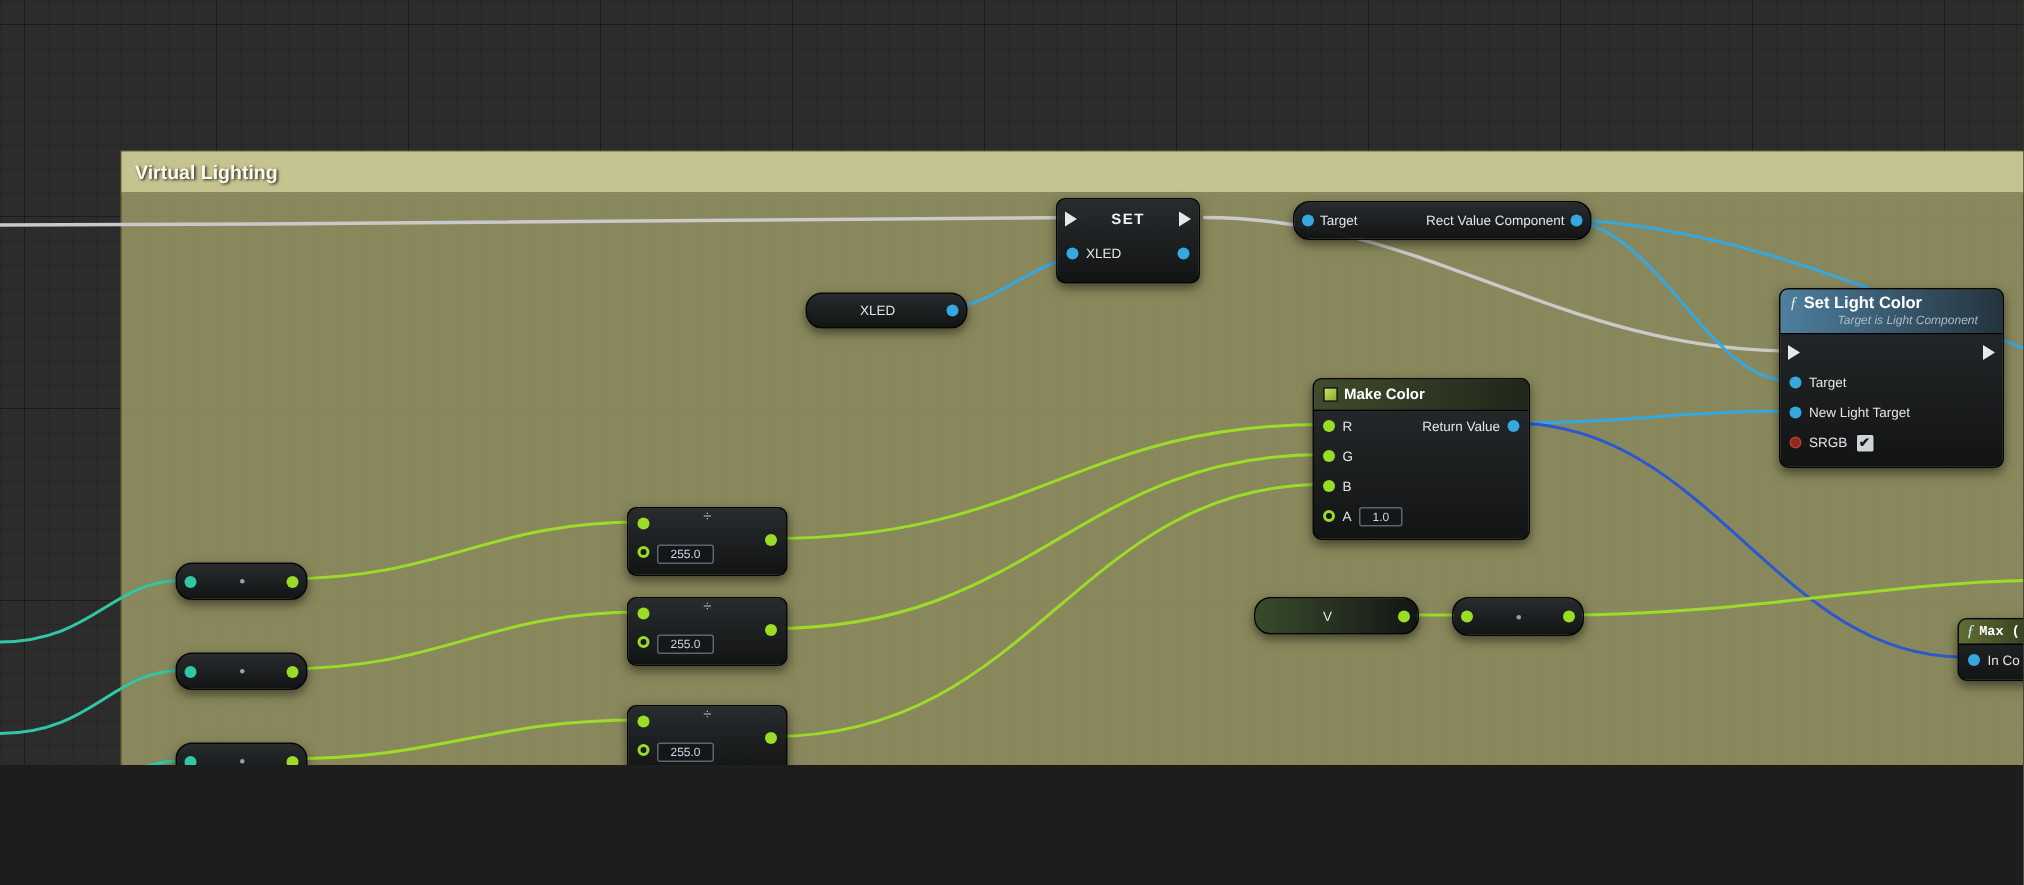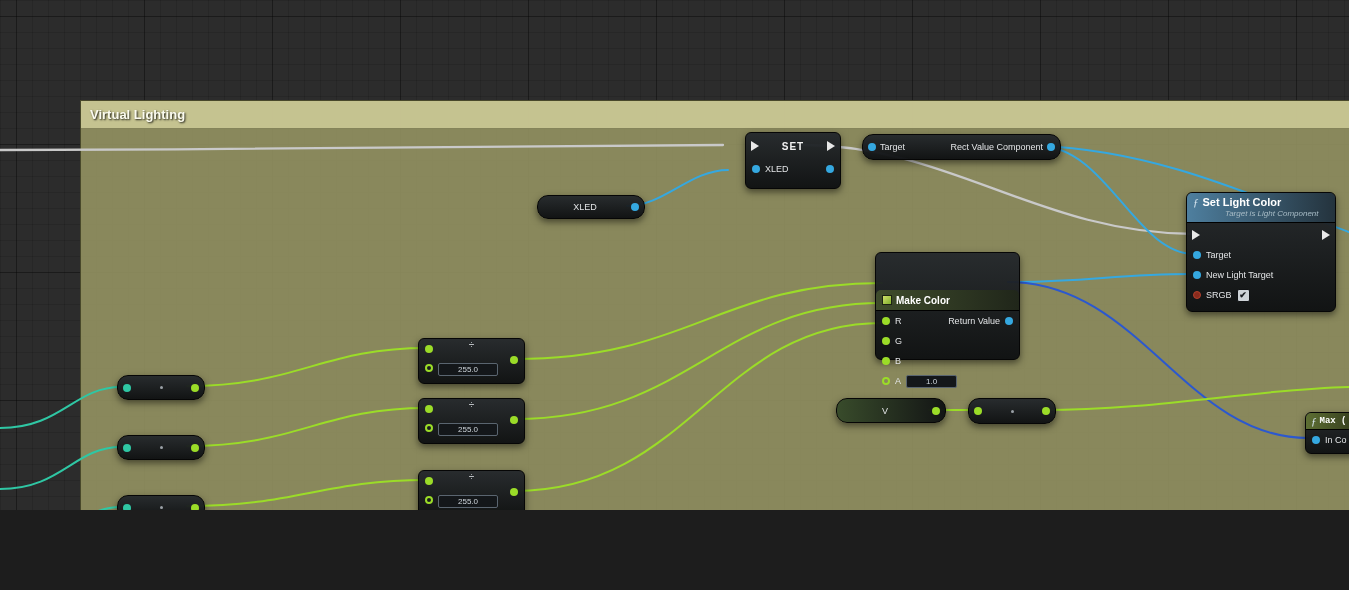--- a/index.html
+++ b/index.html
@@ -33,48 +33,48 @@
   .pin{width:8px;height:8px;border-radius:50%;flex:none;box-sizing:border-box;}
   .pin.abs{position:absolute;}
   .pin.green{background:#9bdc28;}
   .pin.green.hollow{background:transparent;border:2px solid #9bdc28;}
   .pin.teal{background:#2fc7a4;}
   .pin.blue{background:#35a8e0;}
   .pin.darkred{background:#8a2b1d;border:1px solid #b0402c;}
   .exec{width:0;height:0;border-top:5px solid transparent;border-bottom:5px solid transparent;
     border-left:8px solid #e8e8e8;flex:none;}
   .valuebox{background:#14171a;border:1px solid #5a6570;border-radius:2px;color:#cfd6dc;
-    font-size:8px;padding:0 19px;height:11px;line-height:11px;white-space:nowrap;}
+    font-size:8px;padding:0 8px;height:11px;line-height:11px;white-space:nowrap;}
   .checkbox{width:11px;height:11px;background:#ced3d7;border:1px solid #101214;border-radius:2px;
     font-size:9px;line-height:11px;text-align:center;color:#181b1e;font-weight:bold;}
   .fn-icon{font-family:"Liberation Serif",serif;font-style:italic;font-size:11px;color:#d8e6f0;line-height:10px;}
   .dot{width:3px;height:3px;border-radius:50%;background:#9aa0a6;flex:none;}
   
-  .n-set{left:745px;top:132px;width:94px;height:55px;}
+  .n-set{left:704px;top:132px;width:94px;height:55px;}
   .set-header{display:flex;align-items:center;padding:0 5px;height:26px;}
   .set-title{flex:1;text-align:center;font-size:10px;font-weight:bold;color:#f2f2f2;letter-spacing:1px;}
   
   .n-xled{left:537px;top:195px;width:96px;height:22px;}
   .n-comp{left:862px;top:134px;width:187px;height:24px;}
   .n-v{left:836px;top:398px;width:98px;height:23px;
     background:linear-gradient(90deg,rgba(52,72,40,.95),rgba(14,16,18,.96));}
   
   .n-conv{width:76px;height:23px;justify-content:space-between;}
   .c1{left:117px;top:375px;} .c2{left:117px;top:435px;} .c3{left:117px;top:495px;}
   .c4{left:968px;top:398px;height:24px;}
   
   .n-div{left:418px;width:105px;height:44px;}
   .d1{top:338px;} .d2{top:398px;} .d3{top:470px;}
   .dsym{position:absolute;top:0;left:0;right:0;text-align:center;font-size:10px;color:#b9bdc1;line-height:12px;}
   .din1{left:6px;top:6px;} .din2{left:6px;top:25px;} .dout{right:6px;top:17px;}
   .dbox{position:absolute;left:19px;top:24px;}
   
   .n-mc{left:875px;top:252px;width:143px;height:106px;}
   .mc-header{background:linear-gradient(90deg,#3f4c2c,#20261a);border-radius:5px 5px 0 0;
-    padding:0 6px;display:flex;gap:4px;align-items:center;height:20px;border-bottom:1px solid #000;margin-top:37px;}
+    padding:0 6px;display:flex;gap:4px;align-items:center;height:20px;border-bottom:1px solid #000;}
   .mc-title{font-size:10px;font-weight:bold;color:#fff;}
   .struct-icon{width:8px;height:8px;background:linear-gradient(135deg,#cfe06a,#7fae2c);border:1px solid #1c2214;flex:none;}
   
   .n-slc{left:1186px;top:192px;width:148px;height:118px;}
   .slc-header{background:linear-gradient(90deg,#4e7f9f,#24333d);border-radius:5px 5px 0 0;
     padding:3px 6px 4px;border-bottom:1px solid #000;}
   .slc-title-row{display:flex;align-items:center;gap:4px;}
   .slc-title{font-size:11px;font-weight:bold;color:#fff;}
   .slc-sub{font-size:8px;font-style:italic;color:#a8bcc6;margin-top:1px;margin-left:32px;}
   .slc-exec{display:flex;justify-content:space-between;align-items:center;height:20px;padding:0 5px;margin-top:2px;}

